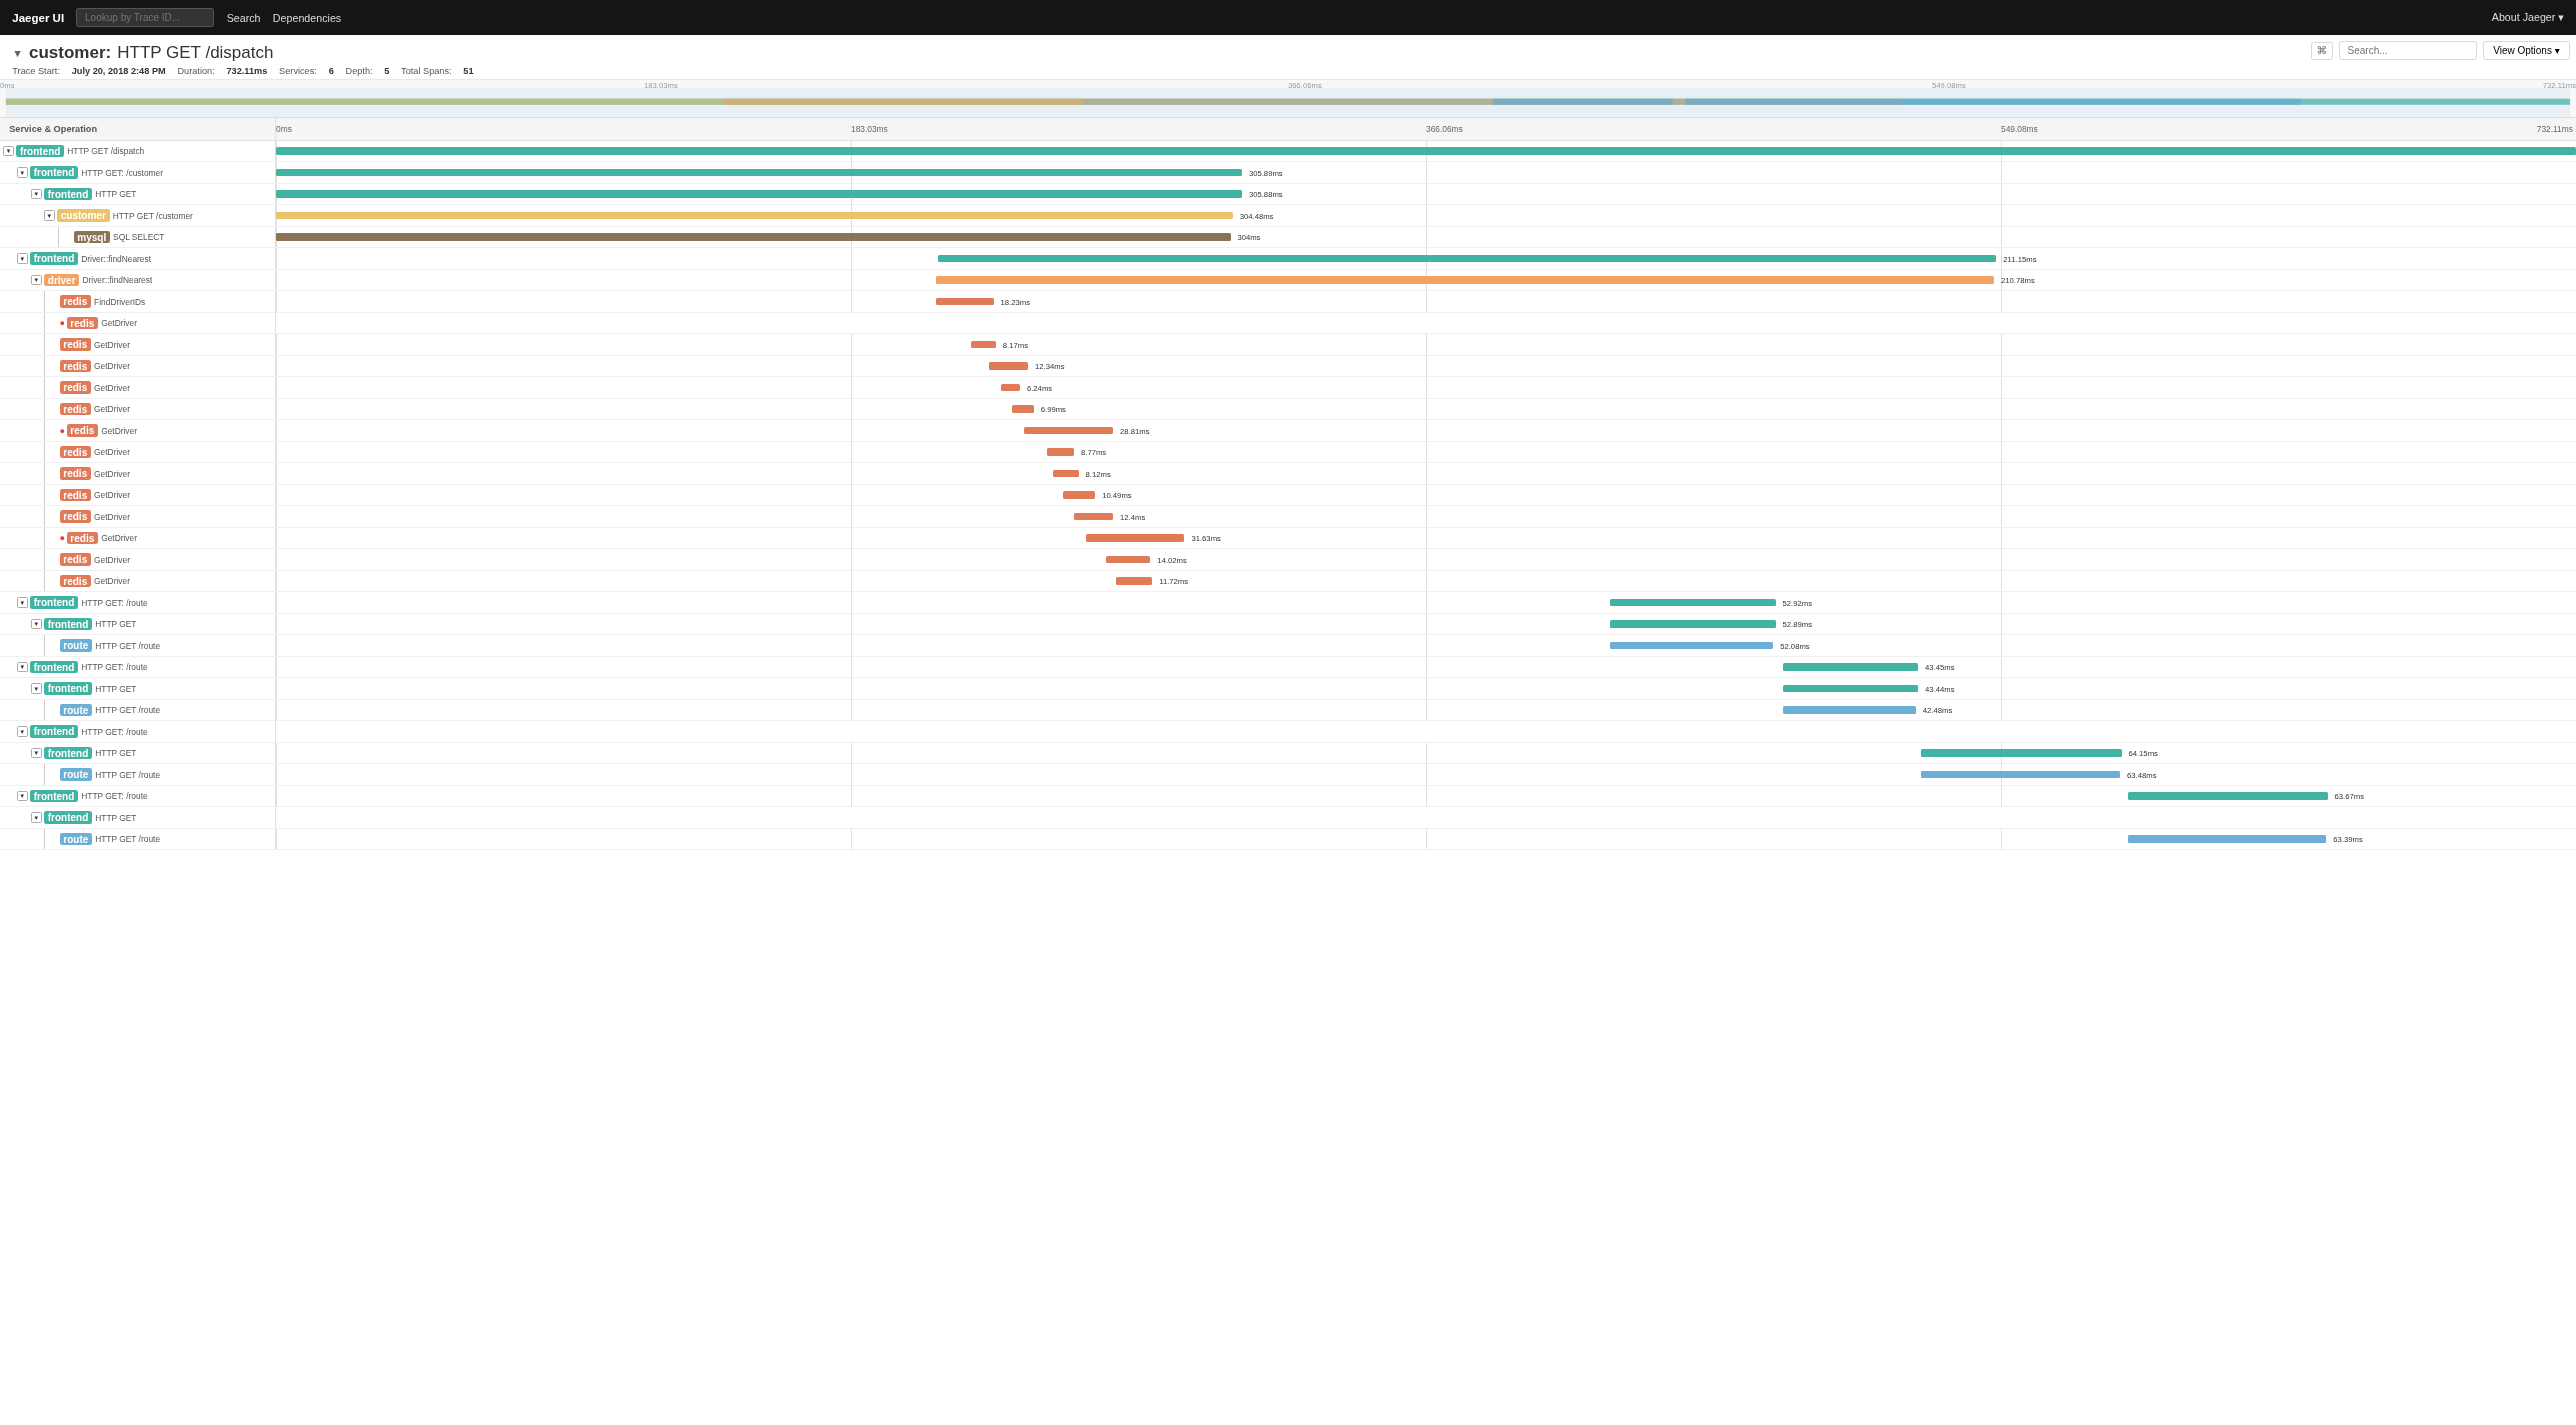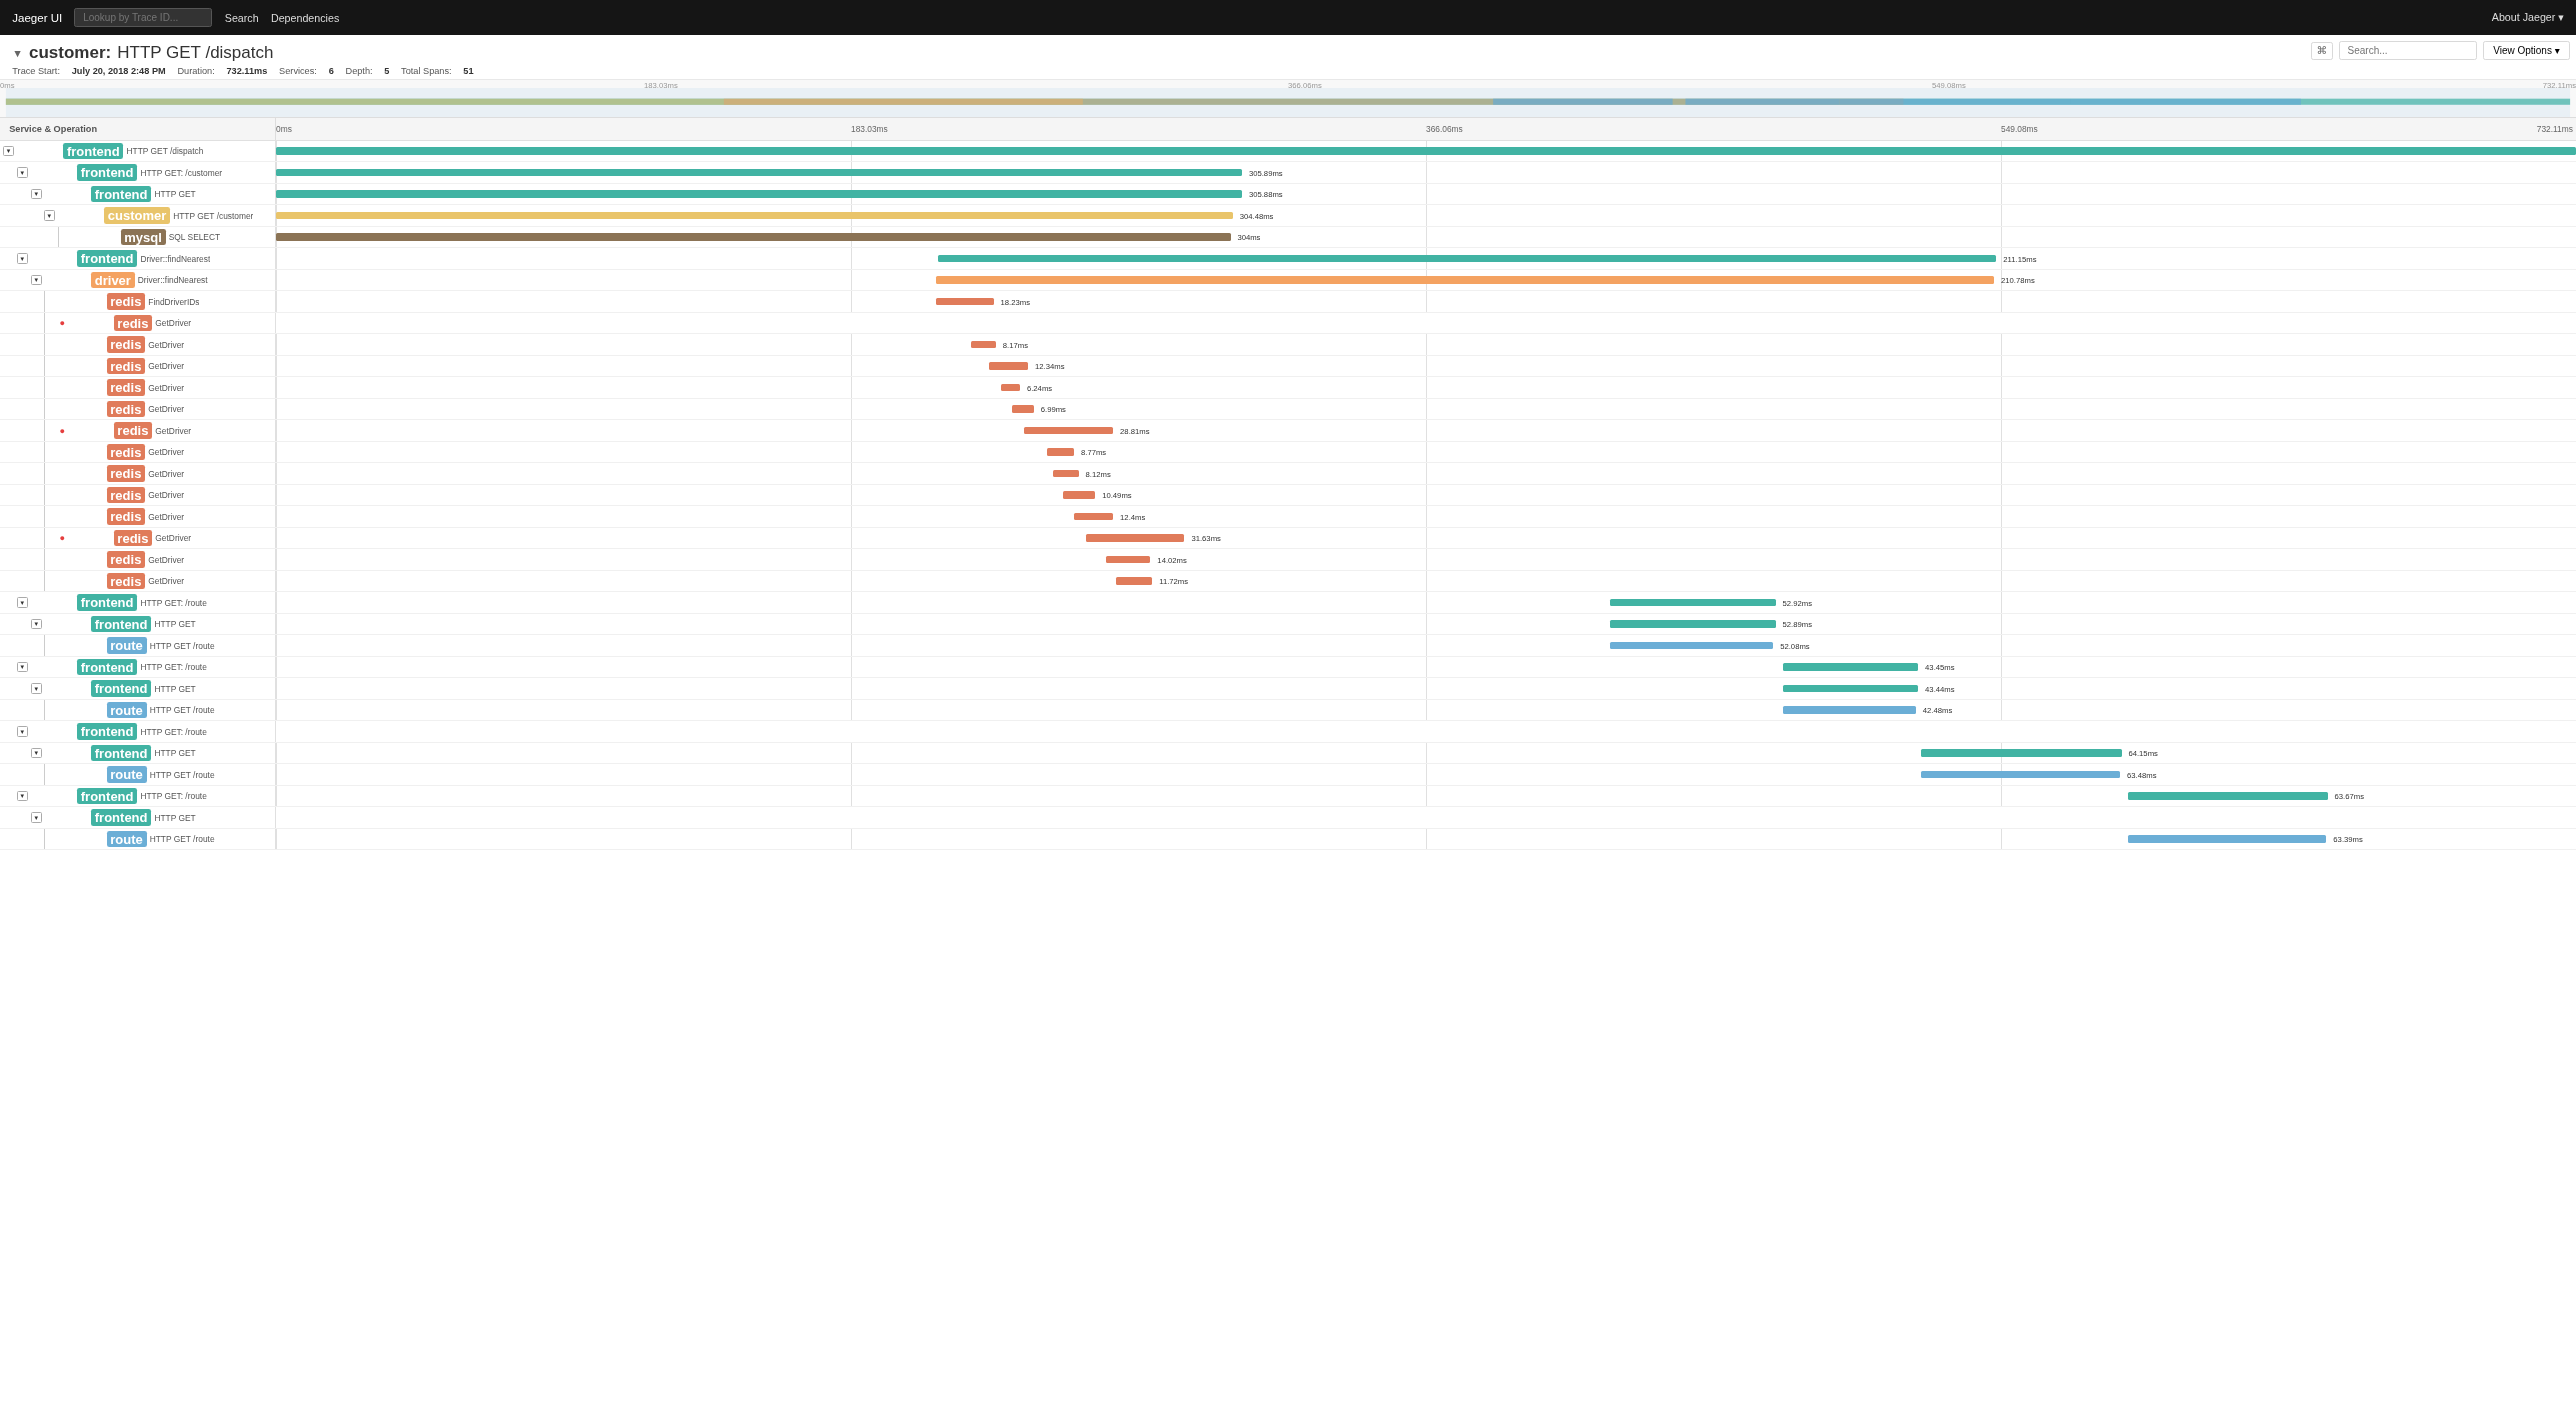--- a/index.html
+++ b/index.html
@@ -7,21 +7,21 @@
 
     
     .top-nav {
       background: #151515;
       display: flex;
       align-items: center;
       height: 35px;
       padding: 0 12.3px;
       gap: 12.3px;
     }
-    .nav-brand { color: #fff; font-size: 11.5px; font-weight: 400; white-space: nowrap; }
+    .nav-brand { color: #fff; font-size: 11.5px; font-weight: 700; white-space: nowrap; }
     .nav-input {
       background: #333;
       border: 0.8px solid #555;
       border-radius: 2.3px;
       color: #fff;
       padding: 3.1px 7.7px;
       font-size: 10px;
       width: 138px;
     }
     .nav-link {
@@ -119,27 +119,26 @@
       position: relative;
       display: flex;
       align-items: center;
     }
     .indent { display: inline-block; }
     .toggle-btn { width: 10.7px; height: 10.7px; border: 0.8px solid #aaa; border-radius: 1.5px; display: inline-flex; align-items: center; justify-content: center; cursor: pointer; font-size: 7px; margin-right: 2.3px; flex-shrink: 0; background: #fff; }
     .service-badge {
       display: inline-block;
       border-radius: 2.3px;
       padding: 0.8px 3.8px;
-      font-size: 13px;
+      font-size: 10px;
       font-weight: 600;
       color: #fff;
       margin-right: 3.1px;
       white-space: nowrap;
       flex-shrink: 0;
-      margin-left: 47px;
     }
     .op-label { font-size: 8.4px; color: #555; white-space: nowrap; overflow: hidden; text-overflow: ellipsis; }
     .error-dot { color: #e53e3e; margin-right: 1.5px; font-size: 9.2px; }
 
     
     .span-bar {
       position: absolute;
       height: 7.7px;
       border-radius: 1.5px;
     }

